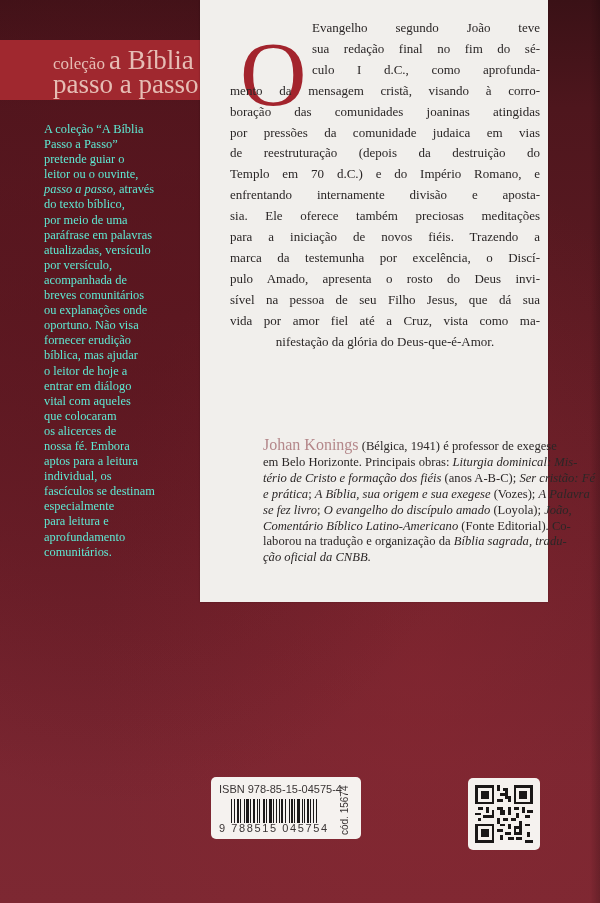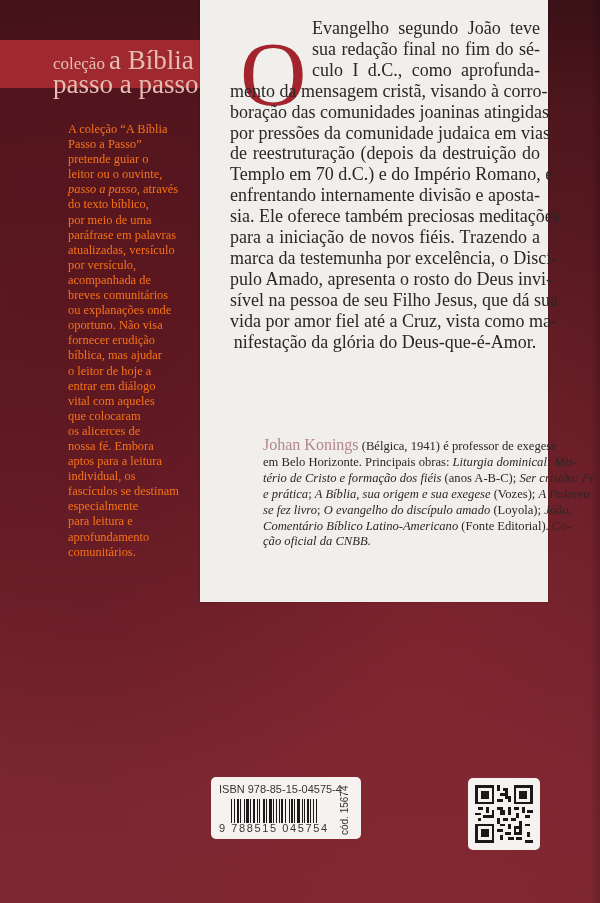--- a/index.html
+++ b/index.html
@@ -12,36 +12,36 @@
         radial-gradient(ellipse at 70% 75%, rgba(140,40,50,0.45) 0%, rgba(0,0,0,0) 55%),
         linear-gradient(180deg, #3a1116 0%, #4e161d 12%, #5c1a22 35%, #6b1f29 60%, #7a2631 85%, #7d2832 100%);
       font-family: "DejaVu Serif", "Liberation Serif", serif;
     }
     .spine-edge {
       position: absolute; right: 0; top: 0; width: 10px; height: 903px;
       background: linear-gradient(90deg, rgba(0,0,0,0.0), rgba(0,0,0,0.18));
     }
     
     .banner {
-      position: absolute; left: 0; top: 40px; width: 237px; height: 48px;
+      position: absolute; left: 0; top: 40px; width: 237px; height: 60px;
       background: #a0282f;
       padding: 9px 0 0 53px;
       color: #e6bdb4;
       font-family: "Liberation Serif", serif;
       line-height: 22px;
     }
     .banner .l1 { display: block; white-space: nowrap; }
     .banner .small { font-size: 17px; }
     .banner .big { font-size: 27px; }
     .banner .l2 { display: block; font-size: 27px; white-space: nowrap; margin-top: -2px; }
 
     
     .left-desc {
-      position: absolute; left: 68px; top: 122px; width: 128px;
-      color: #f97316;
+      position: absolute; left: 44px; top: 122px; width: 128px;
+      color: #5eead4;
       font-family: "Liberation Serif", serif;
       font-size: 12.4px;
       line-height: 15.1px;
     }
     .left-desc .line { display: block; white-space: nowrap; }
     .left-desc em { font-style: italic; }
 
     
     .panel {
       position: absolute; left: 200px; top: 0; width: 348px; height: 602px;
@@ -50,21 +50,21 @@
     }
     .dropcap {
       position: absolute; left: 240px; top: 28px;
       font-family: "Liberation Serif", serif;
       font-size: 92px; line-height: 92px;
       color: #a3242d;
     }
     .main-text {
       position: absolute; left: 230px; top: 18px; width: 310px;
       font-family: "Liberation Serif", serif;
-      font-size: 18px; line-height: 20.9px;
+      font-size: 13px; line-height: 20.9px;
       color: #2a2626;
     }
     .main-text .line { display: block; white-space: nowrap; text-align: center; }
     .main-text .indent { padding-left: 82px; }
     .main-text .just { text-align: justify; text-align-last: justify; }
 
     .bio {
       position: absolute; left: 230px; top: 437px; width: 310px;
       font-family: "Liberation Serif", serif;
       font-size: 12.6px; line-height: 15.9px;
@@ -174,20 +174,21 @@
   <span class="line">nifestação da glória do Deus-que-é-Amor.</span>
 </div>
 
 <div class="bio">
   <span class="line"><span class="author">Johan Konings</span><span> (Bélgica, 1941) é professor de exegese</span></span>
   <span class="line"><span>em Belo Horizonte. Principais obras: </span><em>Liturgia dominical: Mis-</em></span>
   <span class="line"><em>tério de Cristo e formação dos fiéis</em><span> (anos A-B-C); </span><em>Ser cristão: Fé</em></span>
   <span class="line"><em>e prática</em><span>; </span><em>A Bíblia, sua origem e sua exegese</em><span> (Vozes); </span><em>A Palavra</em></span>
   <span class="line"><em>se fez livro</em><span>; </span><em>O evangelho do discípulo amado</em><span> (Loyola); </span><em>João,</em></span>
   <span class="line"><em>Comentário Bíblico Latino-Americano</em><span> (Fonte Editorial). Co-</span></span>
+  <span class="line"><span>laborou na tradução e organização da </span><em>Bíblia sagrada, tradu-</em></span>
   <span class="line last"><em>ção oficial da CNBB</em><span>.</span></span>
 </div>
 
 <div class="isbn">
   <div class="isbn-text">ISBN 978-85-15-04575-4</div>
   <div class="bars">
     <span style="width:1px;margin-right:2px"></span>
       <span style="width:1px;margin-right:2px"></span>
     <span style="width:2px;margin-right:1px"></span>
       <span style="width:1px;margin-right:3px"></span>

